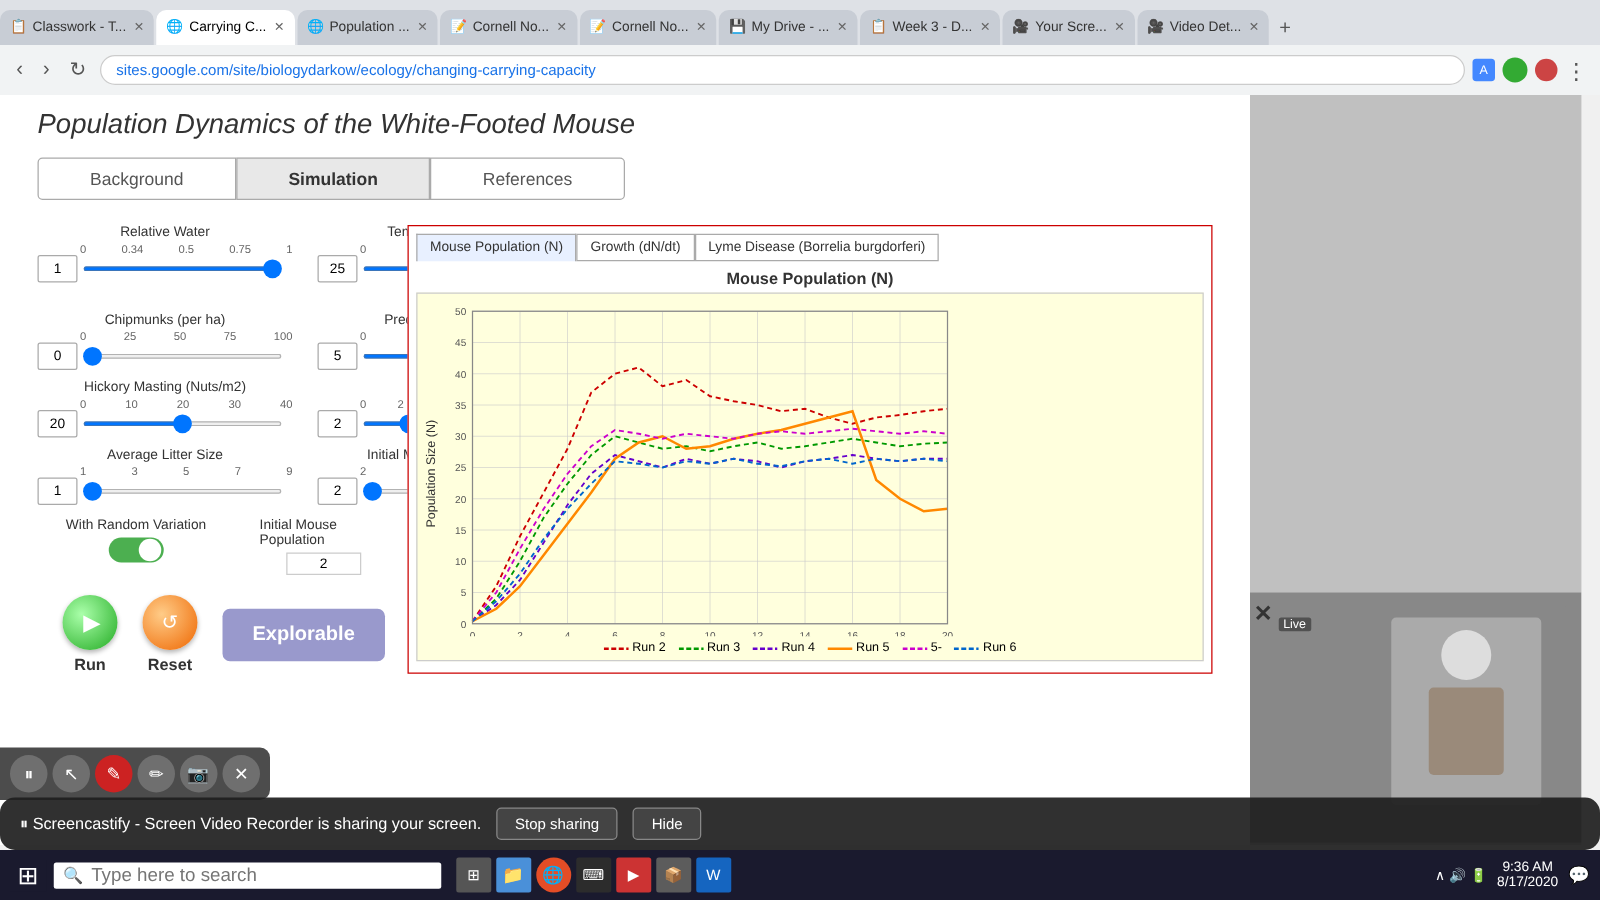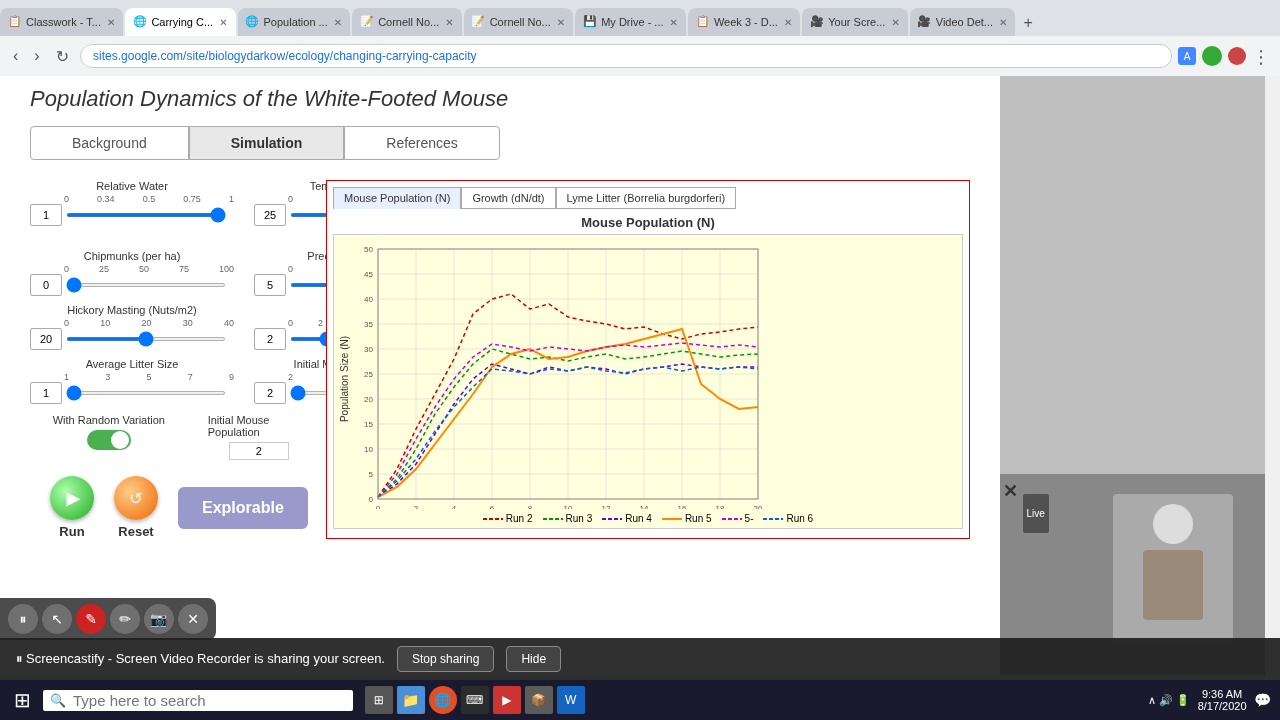--- a/index.html
+++ b/index.html
@@ -62,21 +62,21 @@
     .right-sidebar { width: 265px; background: #c8c8c8; flex-shrink: 0; }
     .webcam { width: 265px; height: 200px; background: #888; display: flex; align-items: center; justify-content: center; overflow: hidden; }
     .left-page { width: 1000px; background: #fff; overflow-y: auto; padding: 10px 30px 0; }
 
     
     .taskbar { position: absolute; bottom: 0; width: 1280px; height: 40px; background: #1a1a2e; display: flex; align-items: center; padding: 0 8px; gap: 6px; }
     .taskbar-start { background: #1a1a2e; border: none; font-size: 20px; color: white; cursor: pointer; padding: 0 6px; }
     .sys-tray { margin-left: auto; display: flex; align-items: center; gap: 8px; color: white; font-size: 11px; }
 
     
-    .screencastify-bar { position: absolute; bottom: 40px; left: 0; right: 0; background: rgba(30,30,30,0.92); color: white; display: flex; align-items: center; padding: 8px 16px; font-size: 13px; gap: 12px; }
+    .screencastify-bar { position: absolute; bottom: 40px; left: 0; right: 0; background: rgba(30,30,30,0.92); color: white; display: flex; align-items: center; padding: 8px 16px; font-size: 13px; gap: 12px; border-radius: 12px; }
     .sc-btn { padding: 5px 14px; border-radius: 4px; border: 1px solid #888; background: #444; color: white; cursor: pointer; font-size: 12px; }
 
     
     .annotation-toolbar { position: absolute; left: 0; bottom: 80px; background: rgba(0,0,0,0.7); display: flex; gap: 4px; padding: 6px 8px; border-radius: 0 8px 8px 0; }
     .ann-btn { width: 30px; height: 30px; border-radius: 50%; border: none; background: rgba(255,255,255,0.2); color: white; font-size: 14px; cursor: pointer; display: flex; align-items: center; justify-content: center; }
     .ann-btn.red { background: #cc2222; }
 
     
     .cursor-cross { position: absolute; right: 262px; bottom: 218px; color: #333; font-size: 18px; font-weight: bold; }
   </style>
@@ -310,21 +310,21 @@
             <span class="btn-label">Reset</span>
           </button>
           <button class="explorable-btn">Explorable</button>
         </div>
       </div>
 
       <div class="chart-area">
         <div class="chart-tabs">
           <div class="chart-tab active">Mouse Population (N)</div>
           <div class="chart-tab">Growth (dN/dt)</div>
-          <div class="chart-tab">Lyme Litter (Borrelia burgdorferi)</div>
+          <div class="chart-tab">Lyme Disease (Borrelia burgdorferi)</div>
         </div>
         <div class="chart-title">Mouse Population (N)</div>
         <div class="chart-wrapper">
           <svg class="chart" width="430" height="270">
 
             <text x="10" y="140" transform="rotate(-90,10,140)" text-anchor="middle" font-size="10" fill="#333">Population Size (N)</text>
 
             <g>
 
               <line x1="40" y1="260" x2="420" y2="260" stroke="#ccc" stroke-width="0.5"></line>
@@ -438,21 +438,21 @@
 
   <div class="right-sidebar">
     <div style="width:265px;height:398px;background:#c0c0c0;"></div>
     <div class="webcam">
       <div style="width:240px;height:180px;background:#888;border-radius:2px;display:flex;align-items:center;justify-content:center;overflow:hidden;position:relative;">
 
         <div style="position:absolute;bottom:20px;right:20px;width:120px;height:150px;background:#aaa;border-radius:4px;">
           <div style="width:40px;height:40px;border-radius:50%;background:#ddd;margin:10px auto 6px;"></div>
           <div style="width:60px;height:70px;background:#9a8a7a;border-radius:4px;margin:0 auto;"></div>
         </div>
-        <div style="position:absolute;top:10px;left:10px;color:white;font-size:10px;background:rgba(0,0,0,0.4);padding:14px 4px;border-radius:2px;">Live</div>
+        <div style="position:absolute;top:10px;left:10px;color:white;font-size:10px;background:rgba(0,0,0,0.4);padding:0 4px;border-radius:2px;">Live</div>
       </div>
     </div>
   </div>
 </div>
 
 <div class="cursor-cross">✕</div>
 
 <div class="annotation-toolbar">
   <button class="ann-btn">⏸</button>
   <button class="ann-btn">↖</button>

